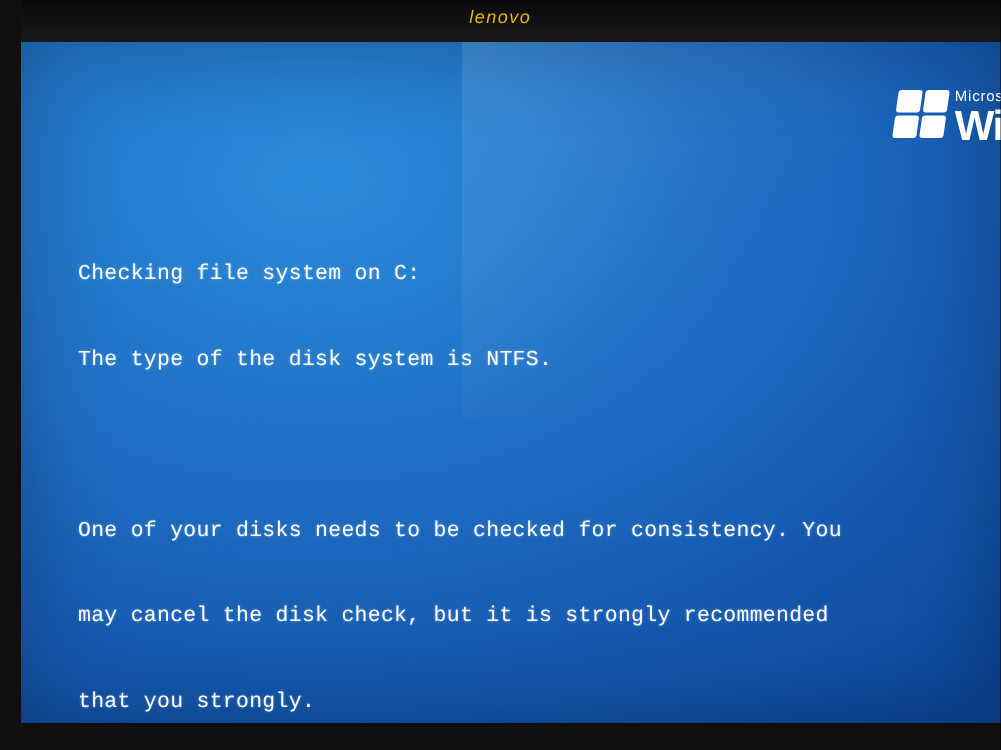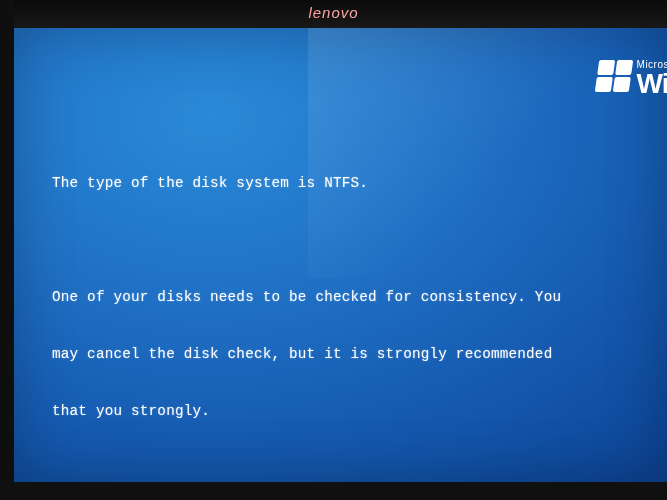--- a/index.html
+++ b/index.html
@@ -22,23 +22,23 @@
       right: 0;
       height: 28px;
       background: linear-gradient(to bottom, #0a0a0a, #181818);
       z-index: 3;
     }
     .brand {
       position: absolute;
       top: 4px;
       left: 50%;
       transform: translateX(-50%);
-      color: #fca5a5;
+      color: #eab308;
       font-family: Arial, sans-serif;
-      font-size: 15px;
+      font-size: 12px;
       font-style: italic;
       letter-spacing: 1px;
       z-index: 4;
     }
     .bezel-left {
       position: absolute;
       top: 0;
       bottom: 0;
       left: 0;
       width: 14px;
@@ -132,20 +132,21 @@
         <span></span>
         <span></span>
     </div>
     <div class="logo-text">
       <span class="logo-micro">Micros</span>
       <span class="logo-win">Wi</span>
     </div>
   </div>
 
   <div class="chkdsk">
+    <p>Checking file system on C:</p>
     <p>The type of the disk system is NTFS.</p>
     <div class="gap"></div>
     <p>One of your disks needs to be checked for consistency. You</p>
     <p>may cancel the disk check, but it is strongly recommended</p>
     <p>that you strongly.</p>
     
     
     
     
     

